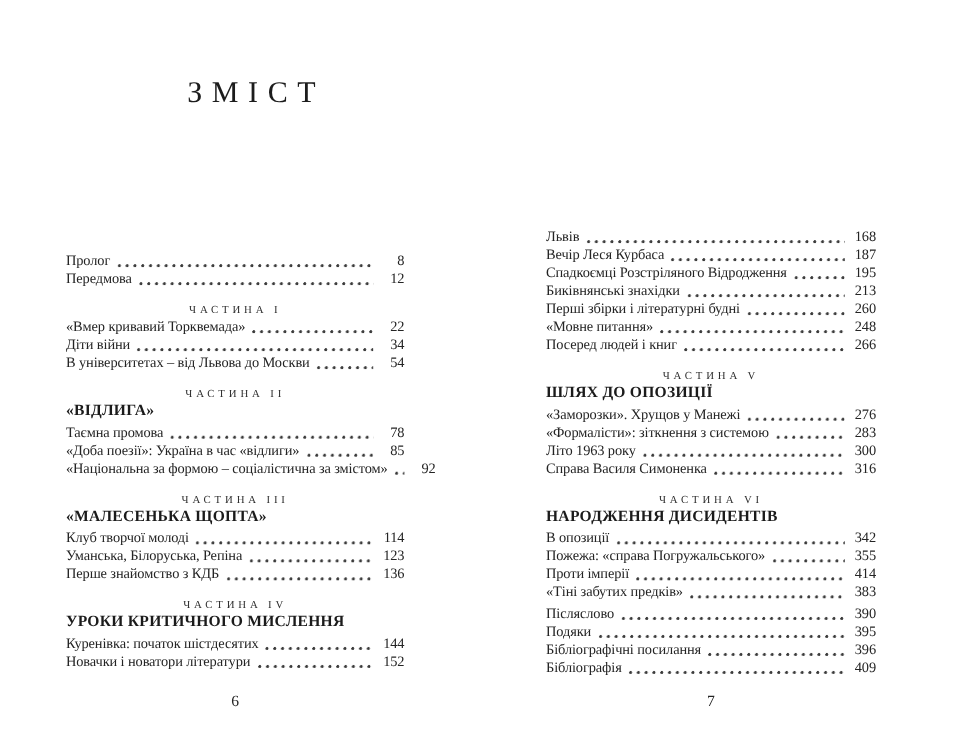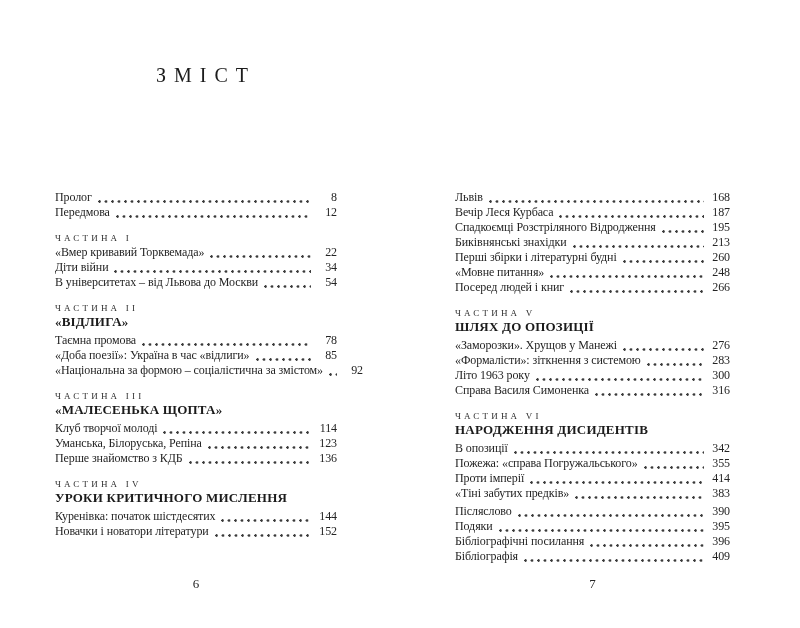--- a/index.html
+++ b/index.html
@@ -3,31 +3,31 @@
 <meta charset="utf-8">
 <style>
   html,body{margin:0;padding:0;}
   body{
     width:800px;height:628px;background:#ffffff;position:relative;overflow:hidden;
     font-family:"Liberation Serif","DejaVu Serif",serif;color:#242424;
     -webkit-font-smoothing:antialiased;
   }
   .book-title{
     position:absolute;left:156px;top:64px;
-    font-size:20px;font-weight:500;letter-spacing:8px;color:#1c1c1c;white-space:nowrap;text-align:right;
+    font-size:25px;font-weight:500;letter-spacing:8px;color:#1c1c1c;white-space:nowrap;text-align:right;
   }
   .toc-col{position:absolute;top:190px;}
-  .toc-col.left{left:55px;width:282px;}
+  .toc-col.left{left:55px;width:282px;margin-top:20px;}
   .toc-col.right{left:455px;width:275px;}
   .group{margin-top:13px;}
   .group.first{margin-top:0;}
   .group.backmatter{margin-top:3px;}
   .kicker{
     font-size:9px;line-height:10px;letter-spacing:3.2px;color:#2e2e2e;
-    margin-bottom:2px;white-space:nowrap;
+    margin-bottom:2px;white-space:nowrap;text-align:center;
   }
   .part-title{
     font-size:13px;line-height:14px;font-weight:bold;letter-spacing:0.2px;
     color:#1b1b1b;margin-bottom:4px;white-space:nowrap;
   }
   .row{
     display:flex;align-items:baseline;height:15px;line-height:15px;
     font-size:12px;letter-spacing:-0.1px;
   }
   .lbl{white-space:nowrap;}

